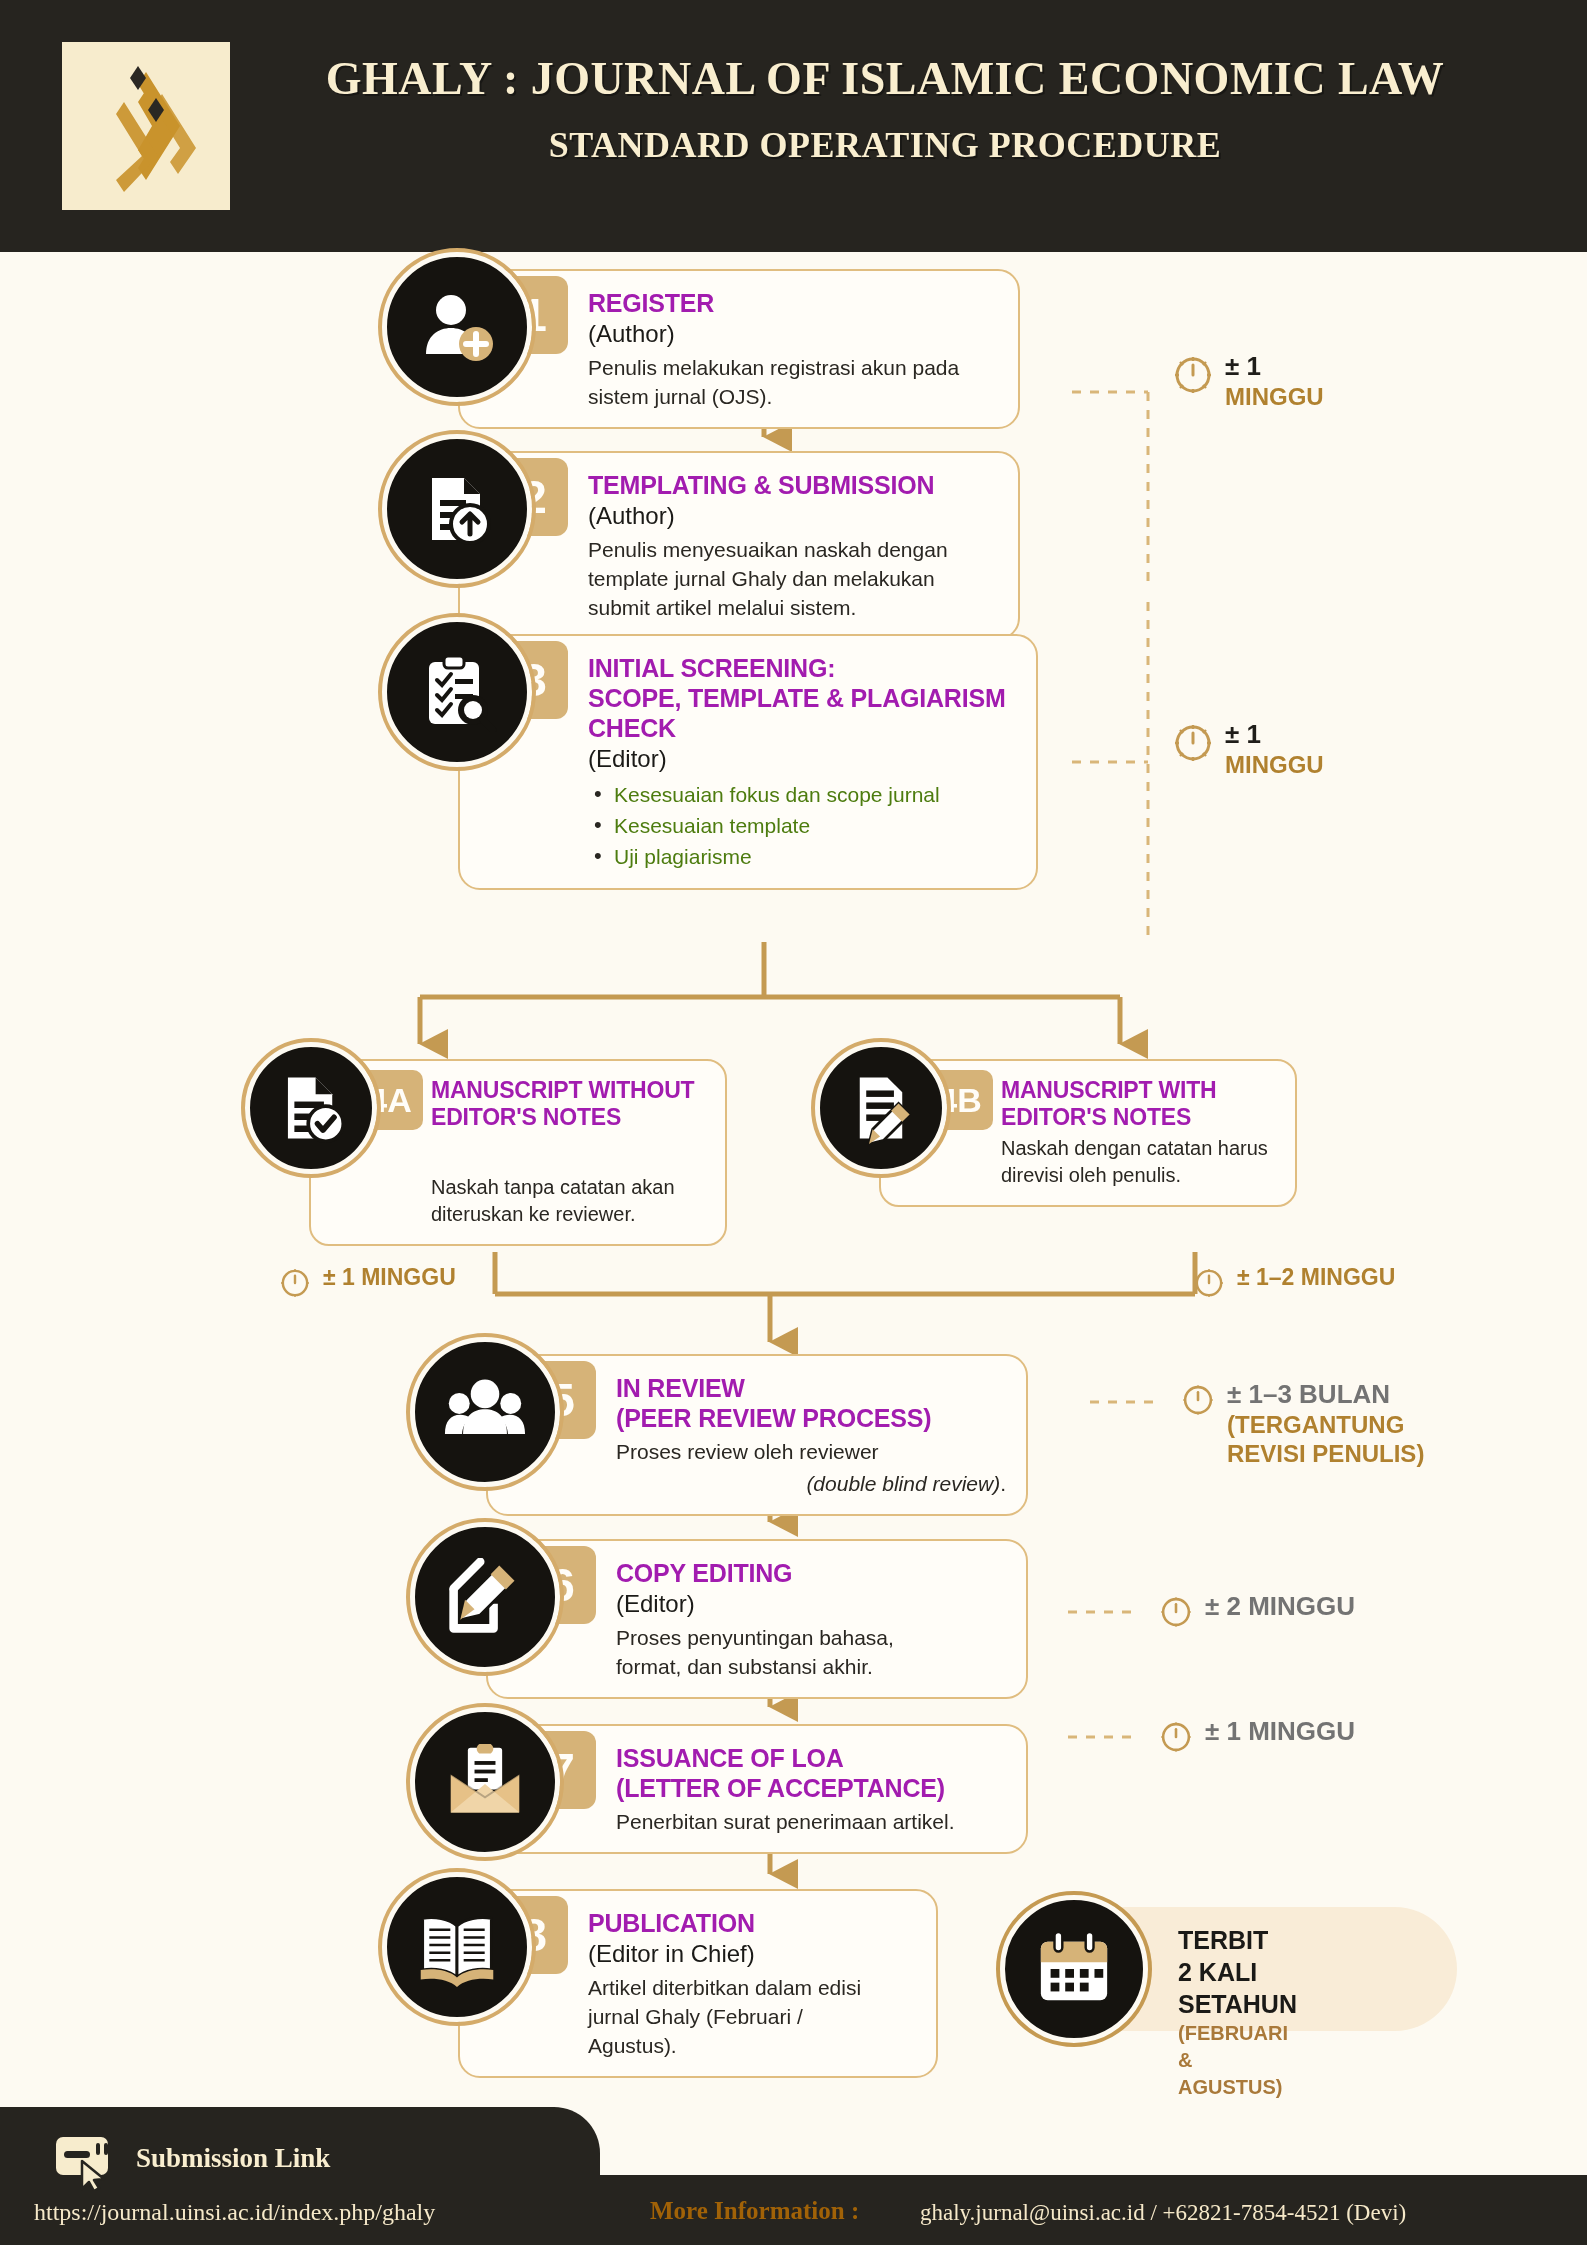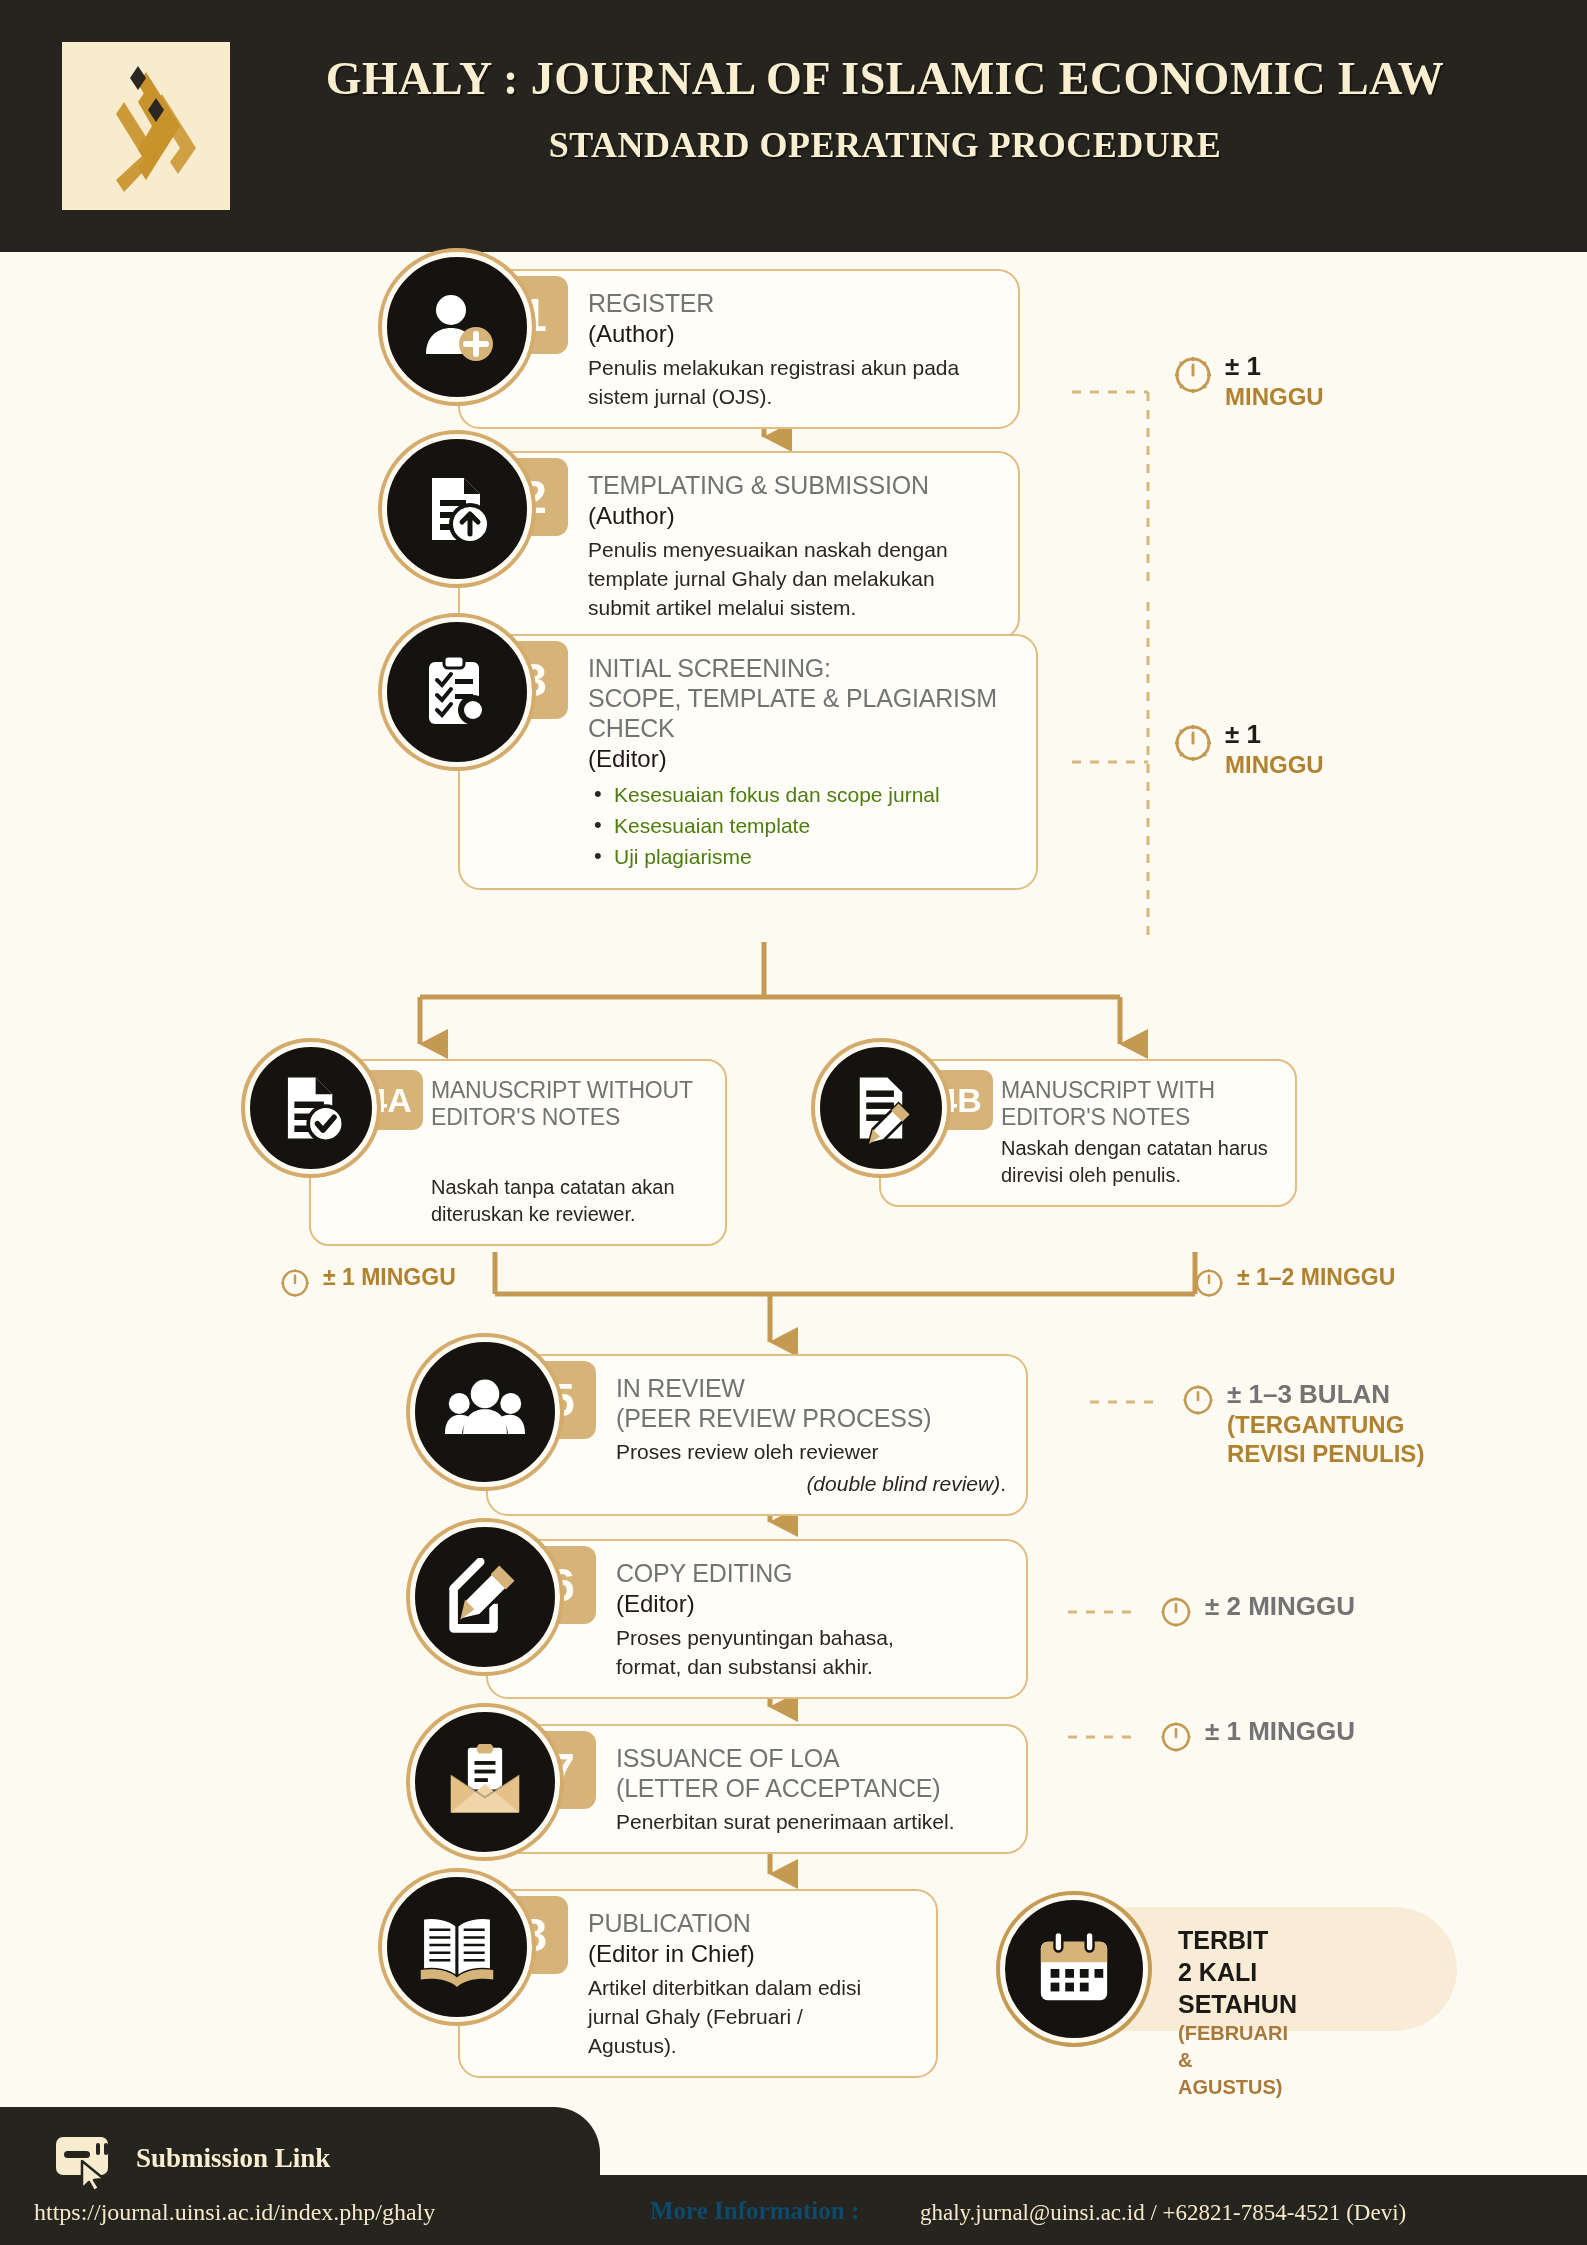--- a/index.html
+++ b/index.html
@@ -66,21 +66,21 @@
     position: absolute; left: 0; top: 0;
     width: 150px; height: 150px; border-radius: 50%;
     background: #15130f;
     border: 5px solid #fdfaf2;
     outline: 4px solid #d4ab6a;
     display: flex; align-items: center; justify-content: center;
     z-index: 4;
   }
   .circle svg { display: block; }
   .step-title {
-    font-size: 25px; font-weight: normal; color: #737373;
+    font-size: 25px; font-weight: bold; color: #a21caf;
     line-height: 30px; letter-spacing: -0.2px;
   }
   .step-role {
     font-size: 24px; color: #1b1a17; line-height: 31px;
   }
   .step-desc {
     font-size: 21px; color: #2a2722; line-height: 29px; margin-top: 4px;
   }
   .step-desc .it { font-style: italic; }
   .step-list { margin-top: 5px; list-style: none; }
@@ -150,21 +150,21 @@
     font-size: 27px; color: #f9eecf;
   }
   .sub-url {
     position: absolute; left: 34px; top: 92px;
     font-family: "Liberation Serif", serif;
     font-size: 24px; color: #f6e9c9;
   }
   .more-label {
     position: absolute; left: 650px; top: 90px;
     font-family: "Liberation Serif", serif; font-weight: bold;
-    font-size: 25px; color: #0c4a6e;
+    font-size: 25px; color: #a16207;
   }
   .more-val {
     position: absolute; left: 920px; top: 93px;
     font-family: "Liberation Serif", serif;
     font-size: 23px; color: #f6e9c9;
   }
 </style>
 </head>
 <body>
 

